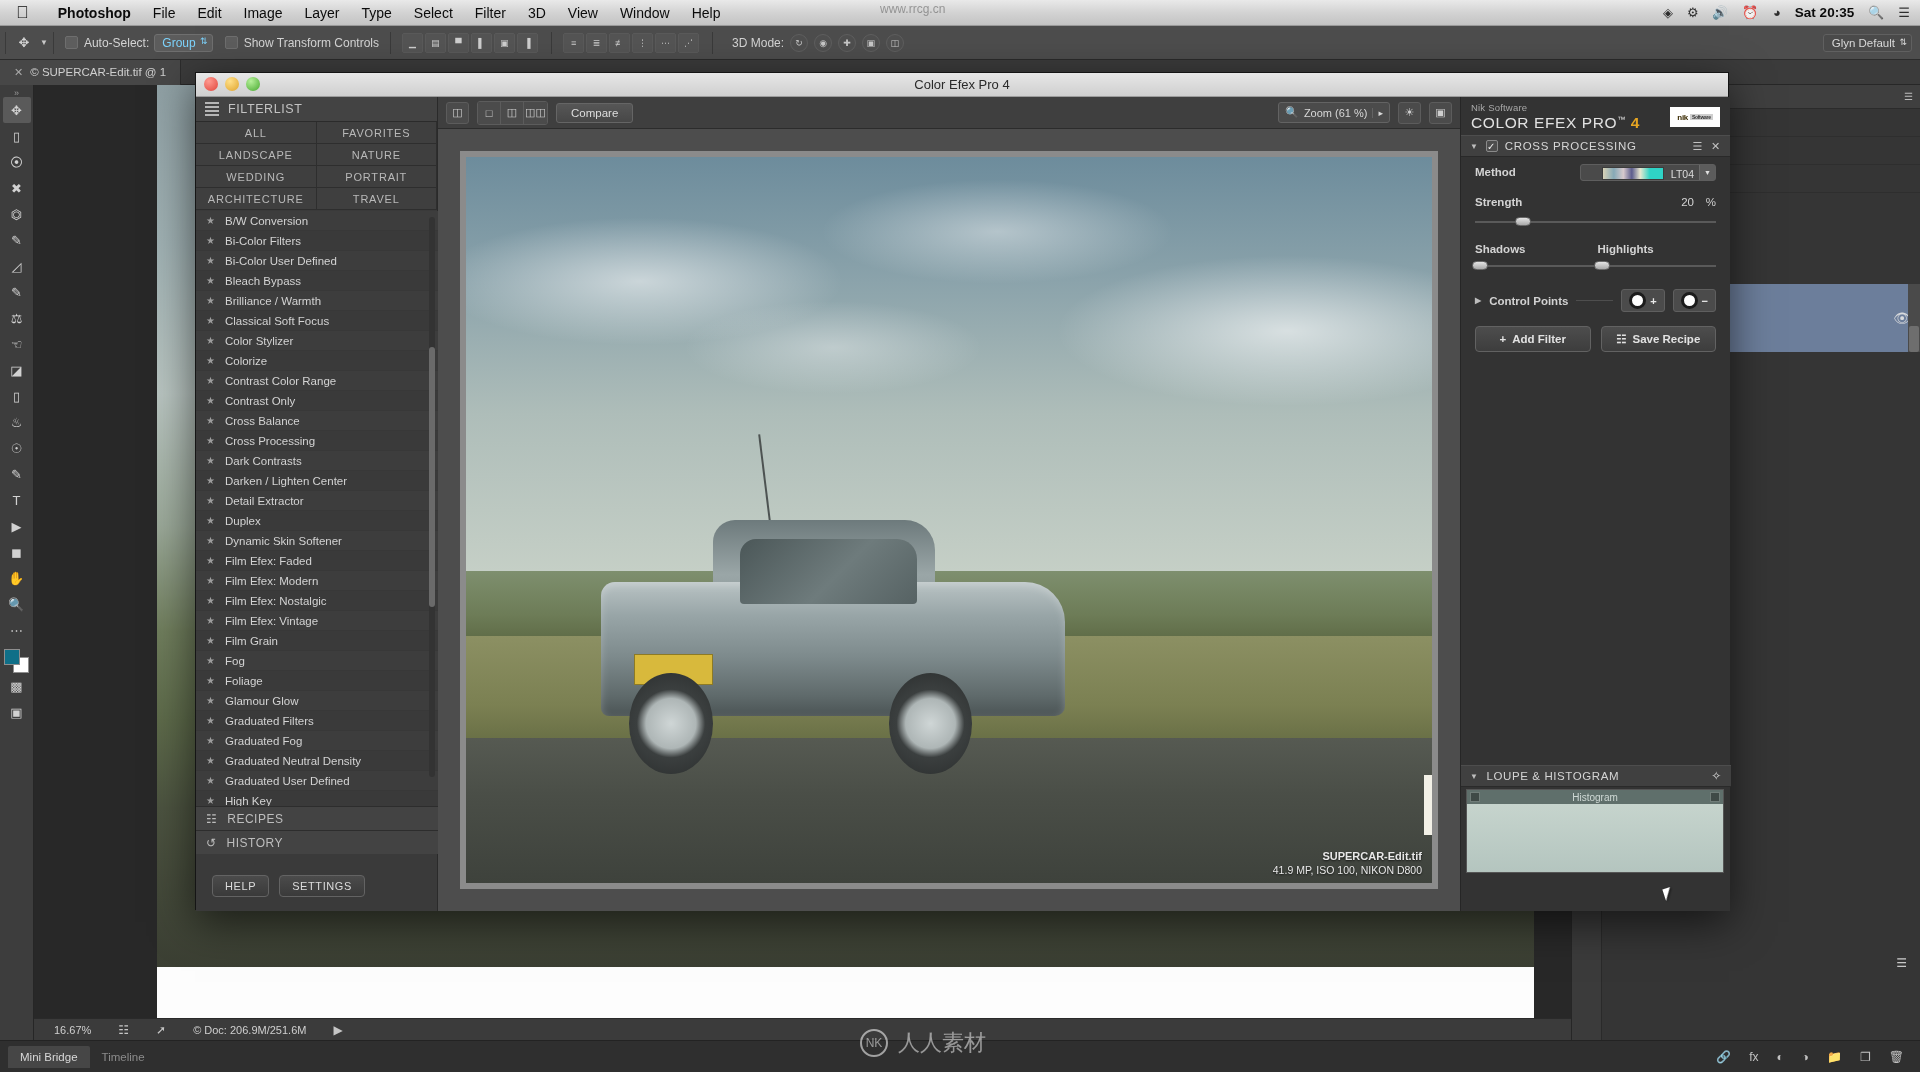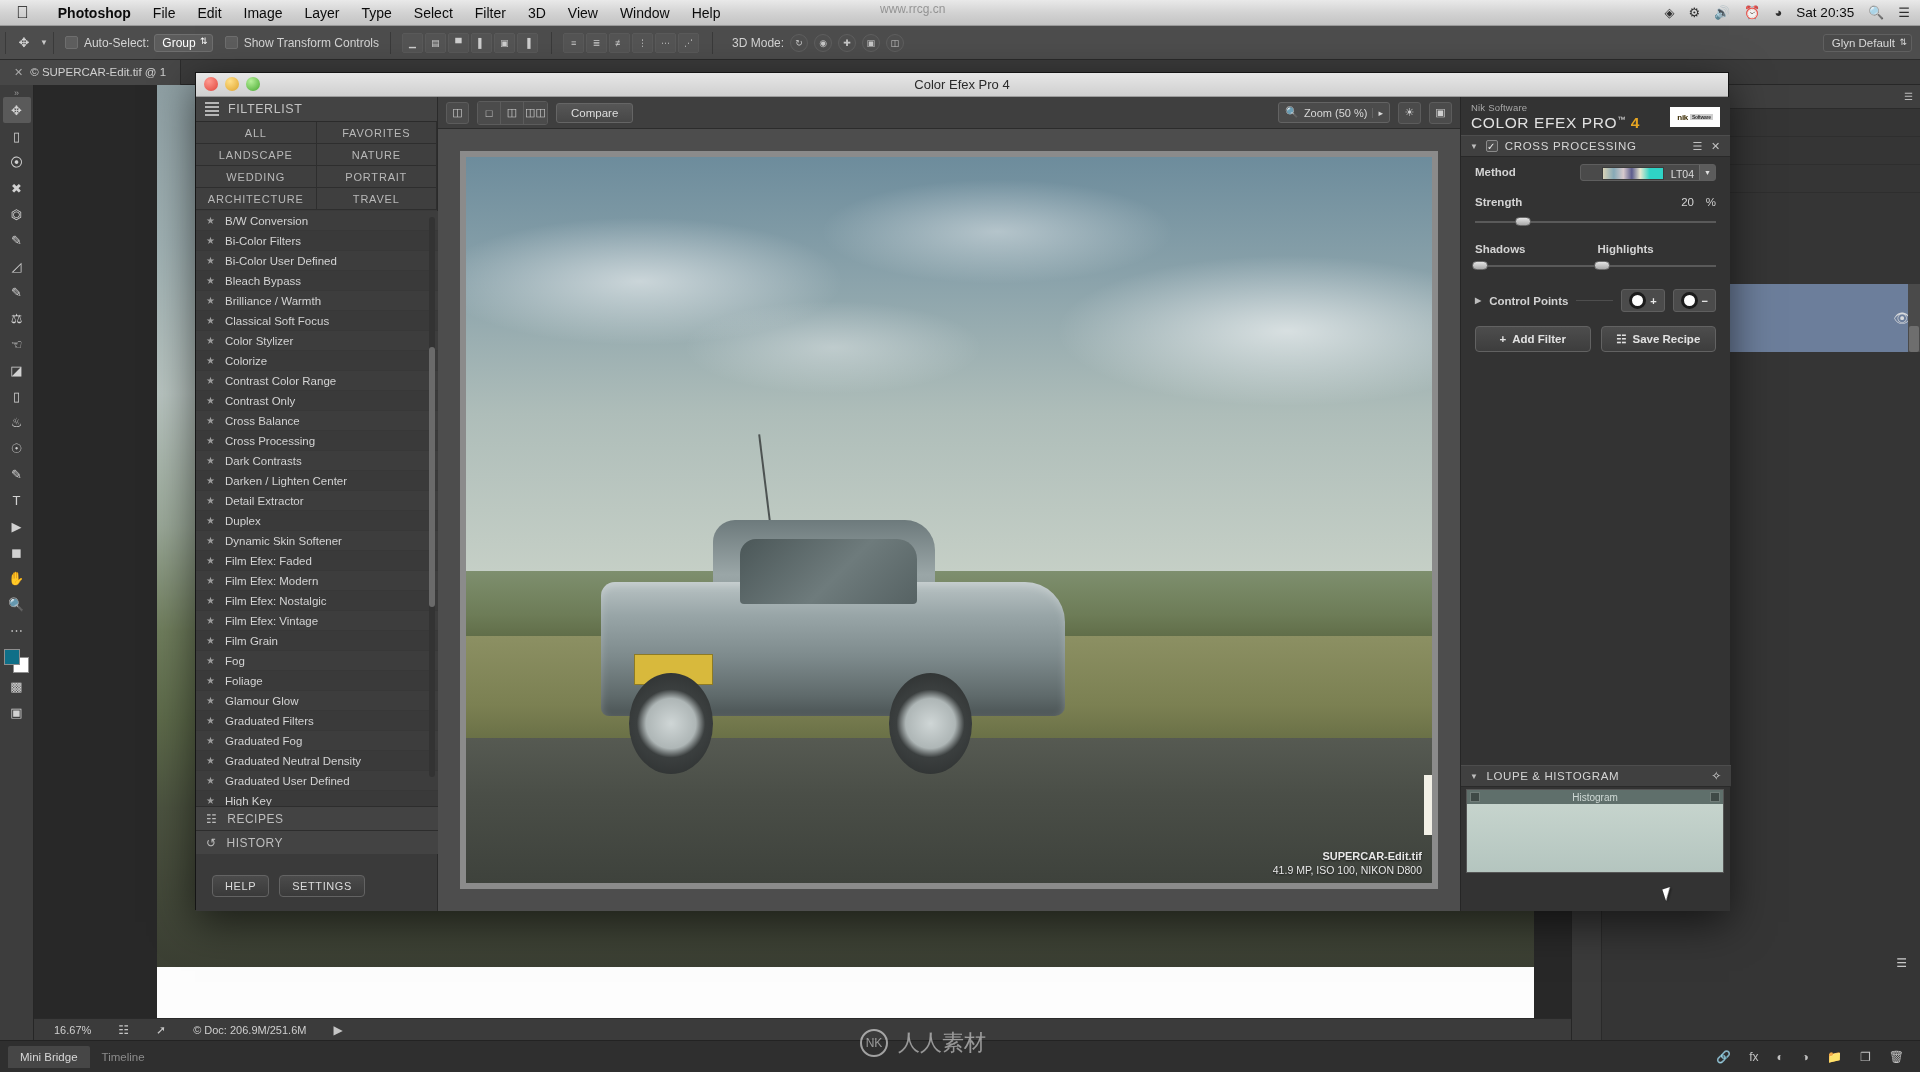--- a/index.html
+++ b/index.html
@@ -18,38 +18,38 @@
     background: linear-gradient(to bottom, #e9e9e9 0%, #d3d3d3 50%, #c3c3c3 100%);
     border-bottom: 1px solid #9a9a9a;
     display: flex; align-items: center;
     font-size: 14px; color: #0b0b0b;
   }
   .apple-logo { margin-left: 16px; margin-right: 18px; font-size: 17px; line-height: 1; }
   .macbar .mitem { padding: 0 11px; white-space: nowrap; }
   .macbar .mitem.bold { font-weight: bold; }
   .macbar .right { margin-left: auto; display: flex; align-items: center; padding-right: 10px; gap: 14px; }
   .macbar .right .ic { font-size: 13px; opacity: .82; }
-  .macbar .clock { font-size: 13.5px; }
+  .macbar .clock { font-size: 13.5px; font-weight: bold; }
 
   
   .psoptions {
     position: absolute; left: 0; top: 26px; width: 1920px; height: 34px;
     background: #4d4d4d;
     border-bottom: 1px solid #2b2b2b;
     display: flex; align-items: center;
     font-size: 12px; color: #d4d4d4;
   }
   .psoptions .sect { display: flex; align-items: center; padding: 0 6px; }
   .psoptions .sep { width: 1px; height: 22px; background: #3a3a3a; margin: 0 5px; }
   .move-tool { width: 26px; height: 22px; display:flex; align-items:center; justify-content:center; font-size: 13px; }
   .tiny-drop { font-size: 8px; margin-left: 3px; color:#c8c8c8;}
   .chk { width: 13px; height: 13px; background: #5d5d5d; border: 1px solid #6e6e6e; border-radius: 2px; margin-right: 6px; }
   .minisel {
     background: #5c5c5c; border: 1px solid #6f6f6f; border-radius: 3px;
-    padding: 1px 16px 1px 7px; position: relative; color: #ffffff; font-size: 12px; margin-left: 5px;
+    padding: 1px 16px 1px 7px; position: relative; color: #7dd3fc; font-size: 12px; margin-left: 5px;
   }
   .minisel::after { content: "⇅"; position: absolute; right: 4px; top: 1px; font-size: 9px; }
   .alignbtn { width: 21px; height: 20px; border: 1px solid #5a5a5a; background:#545454; margin-right:2px; border-radius:2px;
               display:flex;align-items:center;justify-content:center;font-size:9px;color:#cfcfcf;}
   .opt3d { margin-left: 14px; display:flex; align-items:center; gap:6px;}
   .circbtn { width:18px;height:18px;border-radius:50%;border:1px solid #5f5f5f;background:#4f4f4f;
              display:flex;align-items:center;justify-content:center;font-size:9px;color:#c8c8c8;}
   .workspace-sel {
     margin-left:auto; margin-right:8px; background:#4a4a4a; border:1px solid #606060; border-radius:3px;
     padding:2px 16px 2px 8px; font-size:11.5px; color:#d8d8d8; position:relative;
@@ -697,21 +697,21 @@
         <div class="cep-toolbar">
           <span class="tb-icon">◫</span>
           <span class="tb-group">
             <span class="tb-icon">□</span>
             <span class="tb-icon">◫</span>
             <span class="tb-icon">◫◫</span>
           </span>
           <span class="tb-compare">Compare</span>
           <span class="tb-zoom">
             <span>🔍</span>
-            <span>Zoom (50 %)</span>
+            <span>Zoom (61 %)</span>
             <span class="arrow">▸</span>
           </span>
           <span class="tb-icon">☀</span>
           <span class="tb-icon">▣</span>
         </div>
 
         <div class="preview-wrap">
           <div class="preview-frame">
             <div class="photo">
               <div class="sky"></div>

